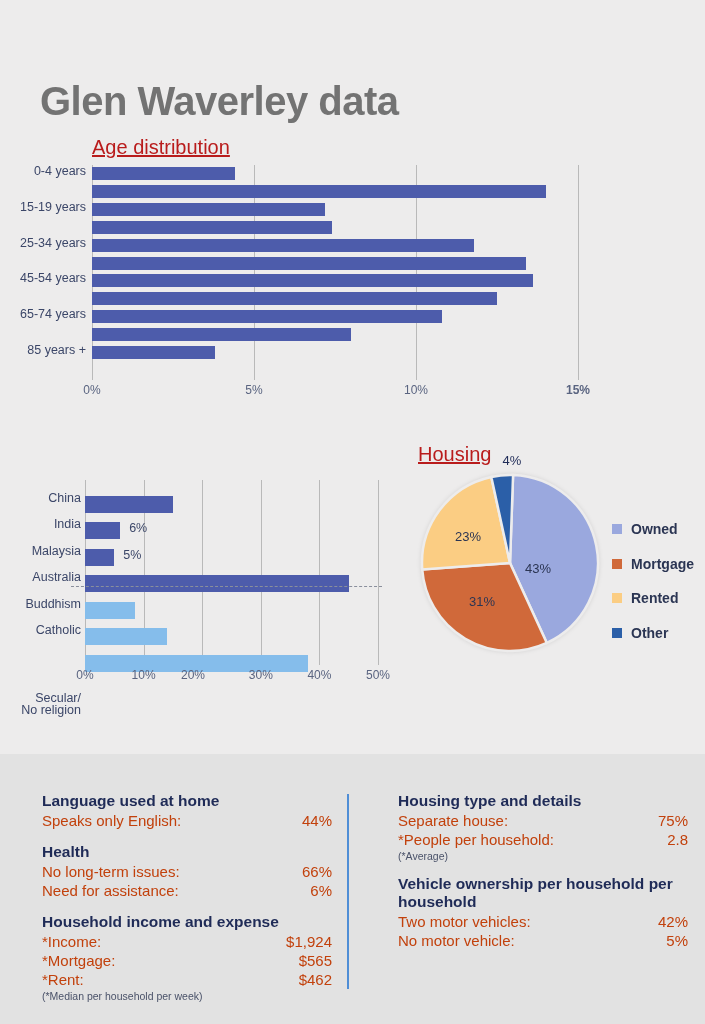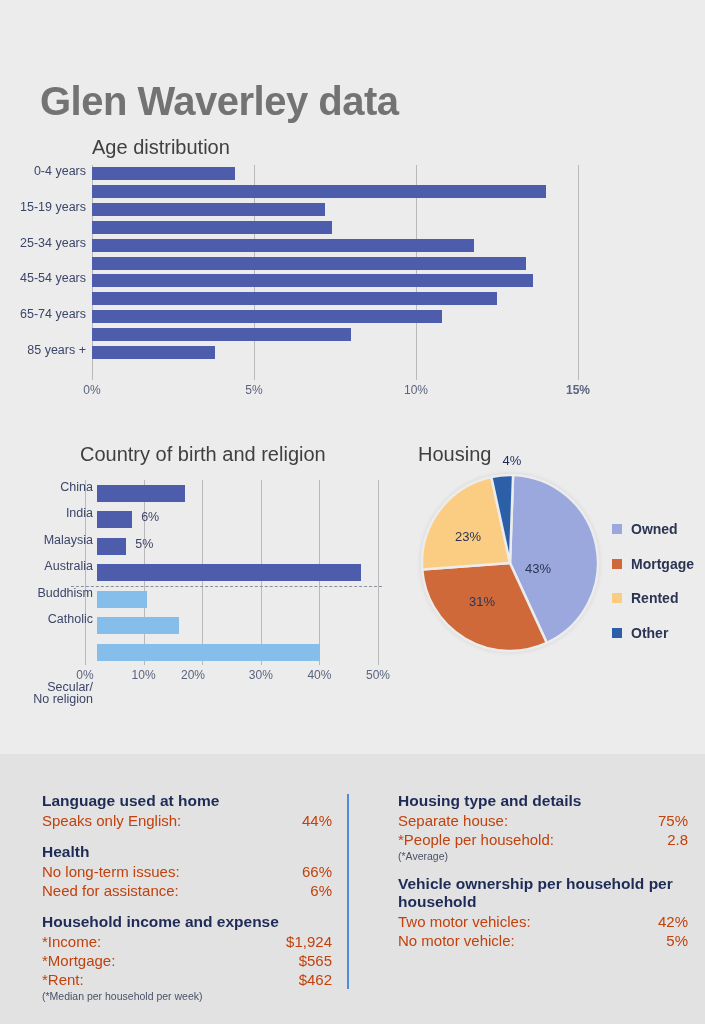--- a/index.html
+++ b/index.html
@@ -18,21 +18,21 @@
     position:absolute;left:0;top:52px;width:705px;
     text-align:left;
     font-size:40px;font-weight:bold;letter-spacing:-0.5px;
     color:#737373;
     margin-left:40px;
   }
 
   
   .sec-title{
     position:absolute;
-    font-size:20px;color:#404040;font-weight:normal;
+    font-size:20px;color:#b91c1c;font-weight:normal;text-decoration:underline;
   }
 
   
   #age-chart{position:absolute;left:0;top:165px;width:705px;height:245px;}
   .age-plot{position:absolute;left:92px;top:0;width:486px;height:215px;}
   .age-grid{position:absolute;top:0;bottom:0;width:1px;background:#b9b9b9;}
   .age-rows{position:absolute;left:0;top:0;width:100%;height:215px;}
   .age-row{position:relative;height:17.9167px;}
   .age-bar{position:absolute;left:0;top:2px;height:13px;background:#4d5cab;}
   .age-label{
@@ -41,21 +41,21 @@
   }
   .age-tick{
     position:absolute;top:218px;font-size:12px;color:#5a6480;
     transform:translateX(-50%);
   }
 
   
   #country-chart{position:absolute;left:0;top:480px;width:400px;height:225px;}
   .cb-plot{position:absolute;left:85px;top:0;width:293px;height:185px;}
   .cb-grid{position:absolute;top:0;bottom:0;width:1px;background:#b9b9b9;}
-  .cb-rows{position:absolute;left:0;top:0;width:100%;height:185px;padding-left:12px;}
+  .cb-rows{position:absolute;left:0;top:11px;width:100%;height:185px;}
   .cb-row{position:relative;height:26.4285px;}
   .cb-bar{position:absolute;left:0;top:5px;height:17px;}
   .cb-label{
     position:absolute;right:100%;margin-right:4px;top:1px;
     white-space:nowrap;font-size:12.5px;color:#3b4668;text-align:right;
     line-height:12px;
   }
   .cb-label.two{top:-4px;margin-top:46px;}
   .cb-value{
     position:absolute;top:4px;font-size:12.5px;color:#3b4668;
@@ -174,21 +174,20 @@
         </div>
       <div id="age-ticks">
           <div class="age-tick" style="left: 0px;">0%</div>
           <div class="age-tick" style="left: 162px;">5%</div>
           <div class="age-tick" style="left: 324px;">10%</div>
           <div class="age-tick" style="left: 486px; font-weight: bold;">15%</div>
         </div>
     </div>
   </div>
 
-  <div class="sec-title" style="left:80px;top:443px;">Country of birth and religion</div>
 
   <div id="country-chart">
     <div class="cb-plot">
       <div id="cb-grid-holder">
           <div class="cb-grid" style="left: 0px;"></div>
           <div class="cb-grid" style="left: 58.6px;"></div>
           <div class="cb-grid" style="left: 117.2px;"></div>
           <div class="cb-grid" style="left: 175.8px;"></div>
           <div class="cb-grid" style="left: 234.4px;"></div>
           <div class="cb-grid" style="left: 293px;"></div>

